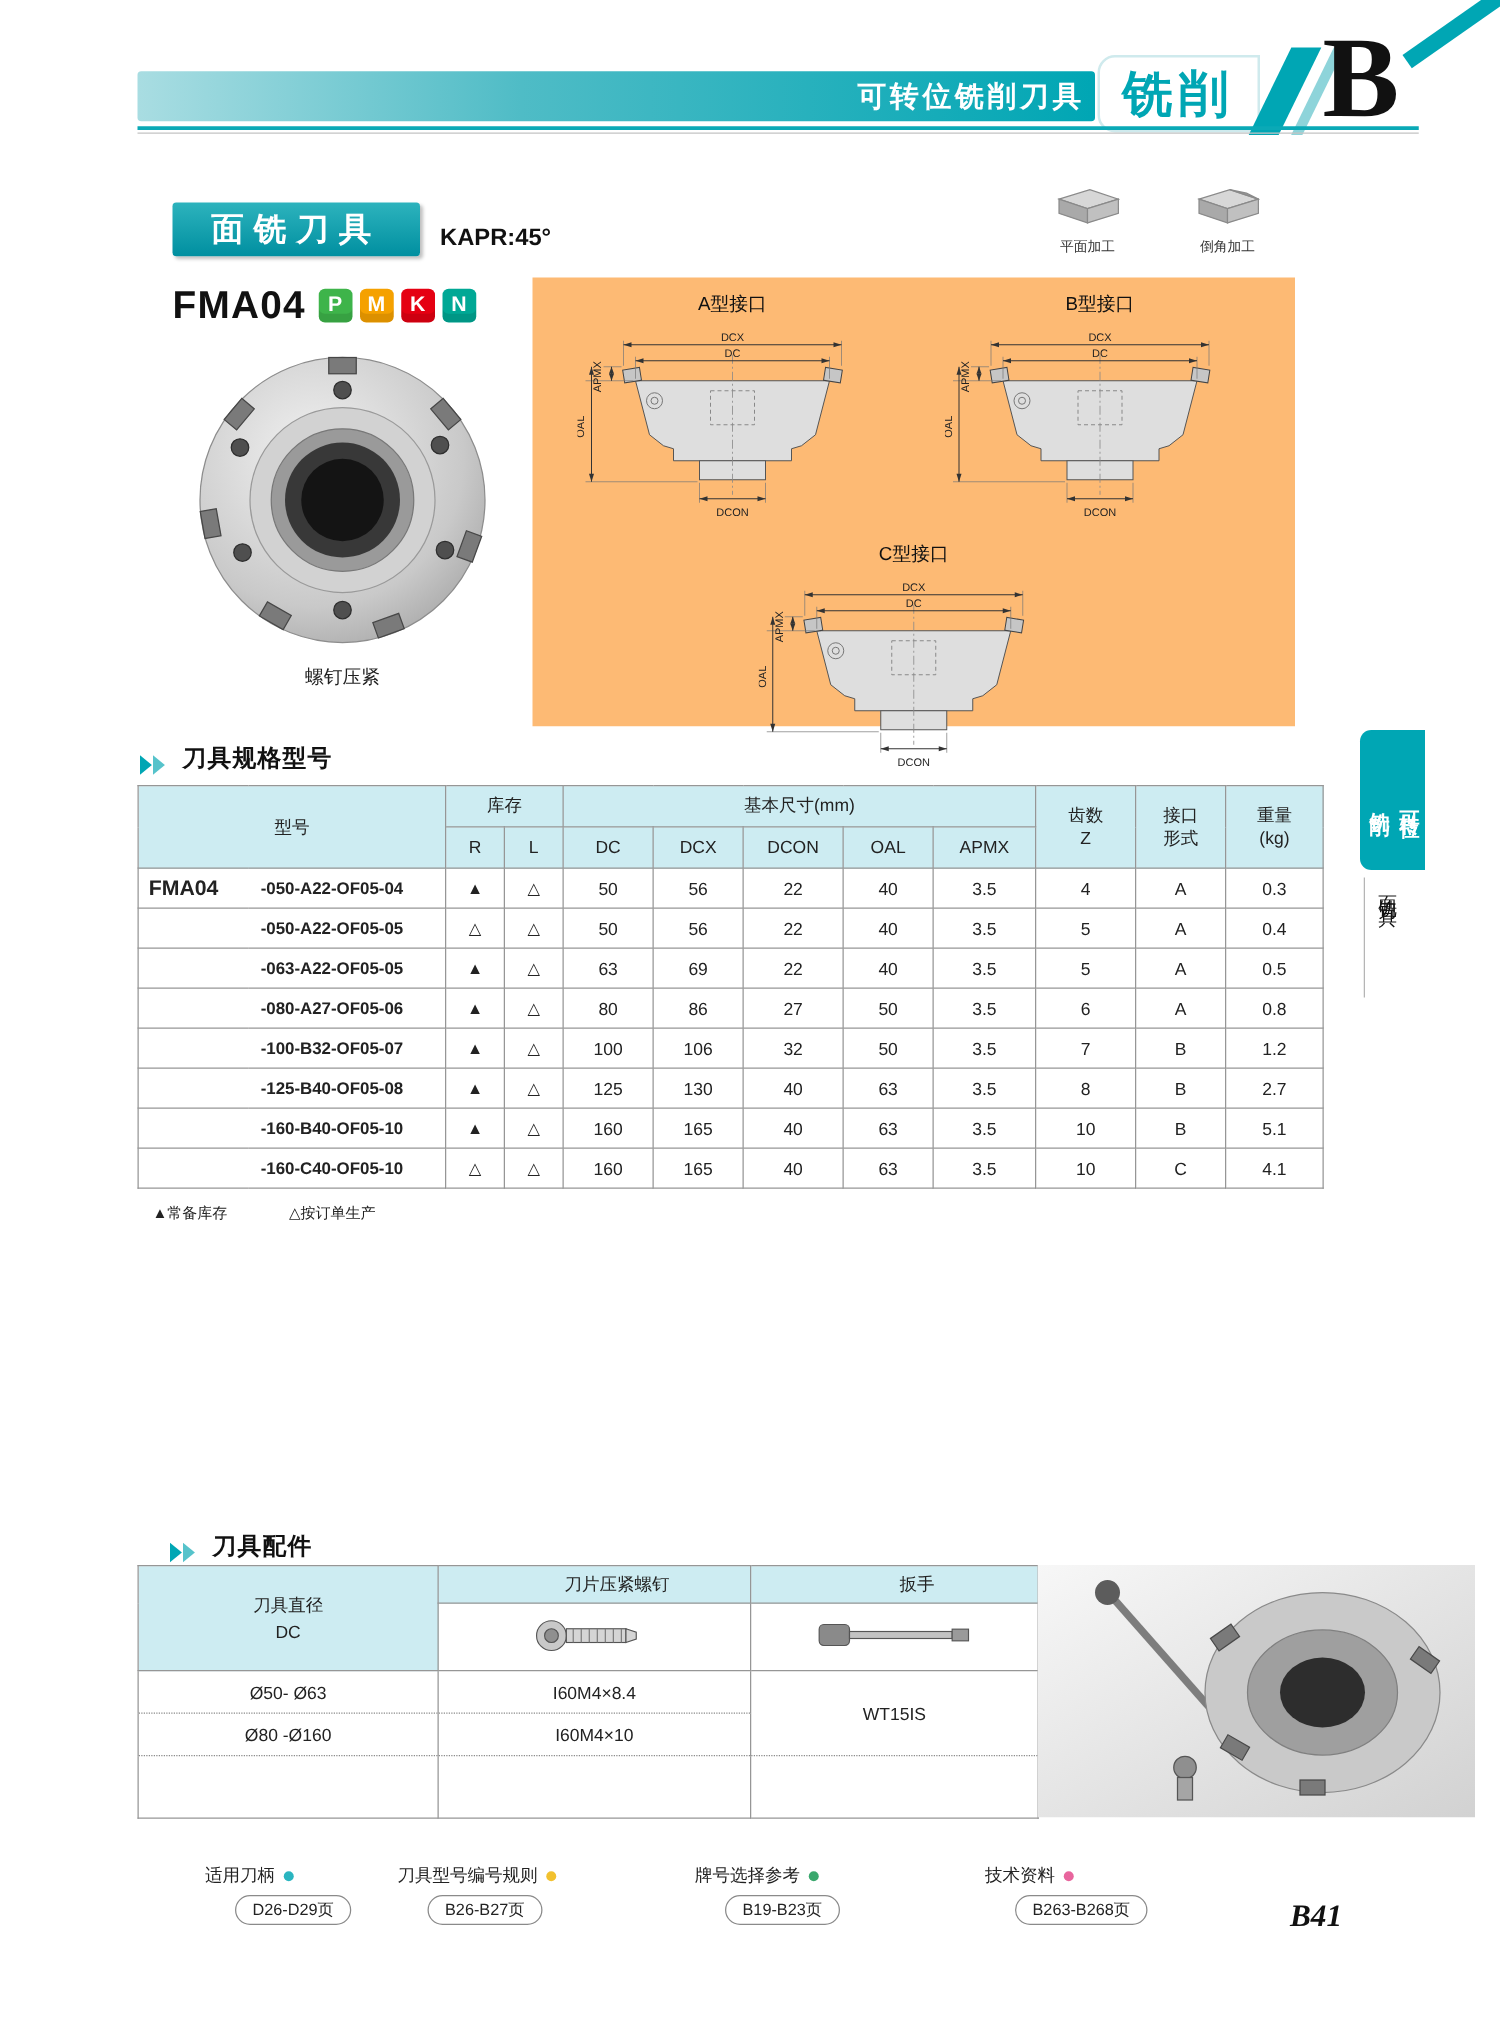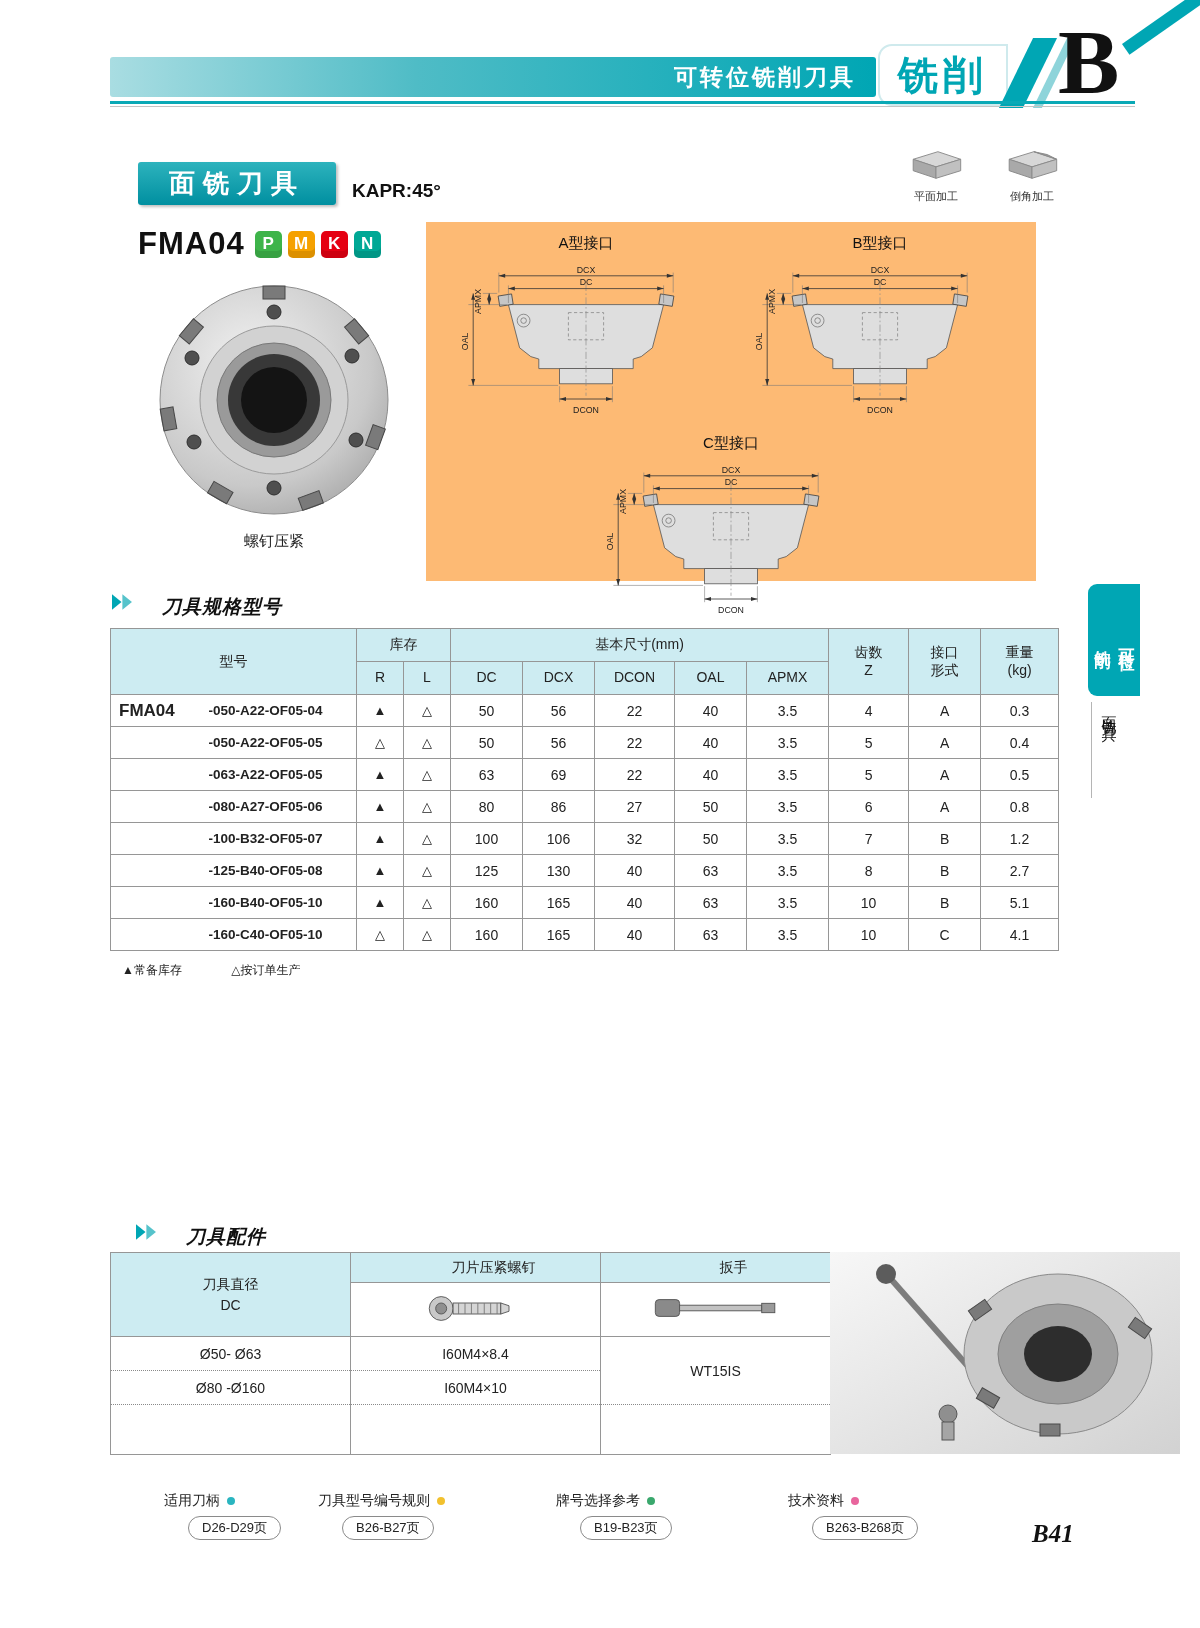--- a/index.html
+++ b/index.html
@@ -2,41 +2,41 @@
 <html><head>
 <meta charset="utf-8">
 <style>
   * { margin:0; padding:0; box-sizing:border-box; }
   body { background:#fff; font-family:"Liberation Sans","DejaVu Sans",sans-serif; }
   #page { position:relative; width:1200px; height:1628px; background:#fff; overflow:hidden; }
 
   
   .band { position:absolute; left:110px; top:57px; width:766px; height:40px;
     background:linear-gradient(90deg,#a9dde2 0%, #4fbcc6 40%, #00a6b4 100%);
-    display:flex; align-items:center; justify-content:flex-end; padding-right:20px;
+    display:flex; align-items:center; justify-content:flex-end; padding-right:8px;
     color:#fff; font-size:23px; font-weight:bold; letter-spacing:3px; border-radius:3px; }
   .hdr-tab { position:absolute; left:878px; top:44px; width:130px; height:62px; background:#fff;
     border:2px solid #cfeaed; border-radius:14px 0 0 14px; display:flex; align-items:center; justify-content:center;
     color:#00a6b4; font-size:40px; font-weight:bold; letter-spacing:5px; }
   .stripe1 { position:absolute; left:1016px; top:38px; width:24px; height:70px; background:#00a6b4; transform:skewX(-26deg); }
   .stripe2 { position:absolute; left:1050px; top:38px; width:9px; height:70px; background:#8ed4da; transform:skewX(-26deg); }
   .corner-stripe { position:absolute; left:1122px; top:44px; width:120px; height:13px; background:#00a6b4;
     transform:rotate(-35deg); transform-origin:left top; }
   .hdr-letter { position:absolute; left:1058px; top:16px; font-family:"Liberation Serif","DejaVu Serif",serif;
     font-weight:bold; font-size:92px; line-height:1; color:#111; }
   .rule-teal { position:absolute; left:110px; top:101px; width:1025px; height:3px; background:#0aa9b6; }
   .rule-gray { position:absolute; left:110px; top:106px; width:1025px; height:1px; background:#c4c4c4; }
 
   
   .series-box { position:absolute; left:138px; top:162px; width:198px; height:43px;
     background:linear-gradient(180deg,#2db3bd,#008fa0); color:#fff; font-size:26px; font-weight:bold;
     letter-spacing:8px; display:flex; align-items:center; justify-content:center; border-radius:3px;
     box-shadow:2px 2px 3px rgba(0,0,0,.25); }
   .kapr { position:absolute; left:352px; top:180px; font-size:19px; font-weight:bold; color:#111; }
-  .mach { position:absolute; left:896px; top:146px; display:flex; gap:16px; }
+  .mach { position:absolute; left:830px; top:146px; display:flex; gap:32px;font-family:Liberation Mono, monospace; }
   .mach-item { width:80px; text-align:center; }
   .mach-item .lbl { font-size:11px; color:#333; margin-top:1px; }
 
   .prod-title { position:absolute; left:138px; top:226px; display:flex; align-items:center; gap:10px; }
   .model-name { font-size:31px; font-weight:bold; color:#111; letter-spacing:1px; }
   .grades { display:flex; gap:6px; }
   .grade { width:27px; height:27px; border-radius:5px; color:#fff; font-weight:bold; font-size:17px;
     display:flex; align-items:center; justify-content:center; box-shadow:inset 0 -7px rgba(0,0,0,.10); }
 
   .photo { position:absolute; left:146px; top:270px; width:256px; height:256px; }
@@ -45,21 +45,21 @@
   
   .diag-panel { position:absolute; left:426px; top:222px; width:610px; height:359px; background:#fdba74; }
   .diag { position:absolute; width:260px; }
   .diag-title { text-align:center; font-size:15px; color:#111; margin-bottom:2px; }
   .diag-mount svg { width:248px; height:164px; display:block; margin:0 auto; }
   .diag-a { left:30px; top:12px; }
   .diag-b { left:324px; top:12px; }
   .diag-c { left:175px; top:212px; }
 
   
-  .sec-head { position:absolute; display:flex; align-items:flex-start; gap:24px;font-style:italic; }
+  .sec-head { position:absolute; display:flex; align-items:flex-end; gap:8px; }
   .sec-head .t { font-size:19px; font-weight:bold; color:#111; letter-spacing:1px; }
   .spec-head { left:112px; top:594px; }
   .acc-head { left:112px; top:1224px;padding-left:24px; }
 
   
   .spec-table { position:absolute; left:110px; top:628px; width:948px; border-collapse:collapse; table-layout:fixed; background:#fff; }
   .spec-table th, .spec-table td { border:1px solid #969696; }
   .spec-table thead th { background:#cdecf2; font-size:14px; font-weight:normal; color:#222; line-height:1.25; }
   .spec-table thead tr { height:33px; }
   .spec-table tbody tr { height:32px; }

